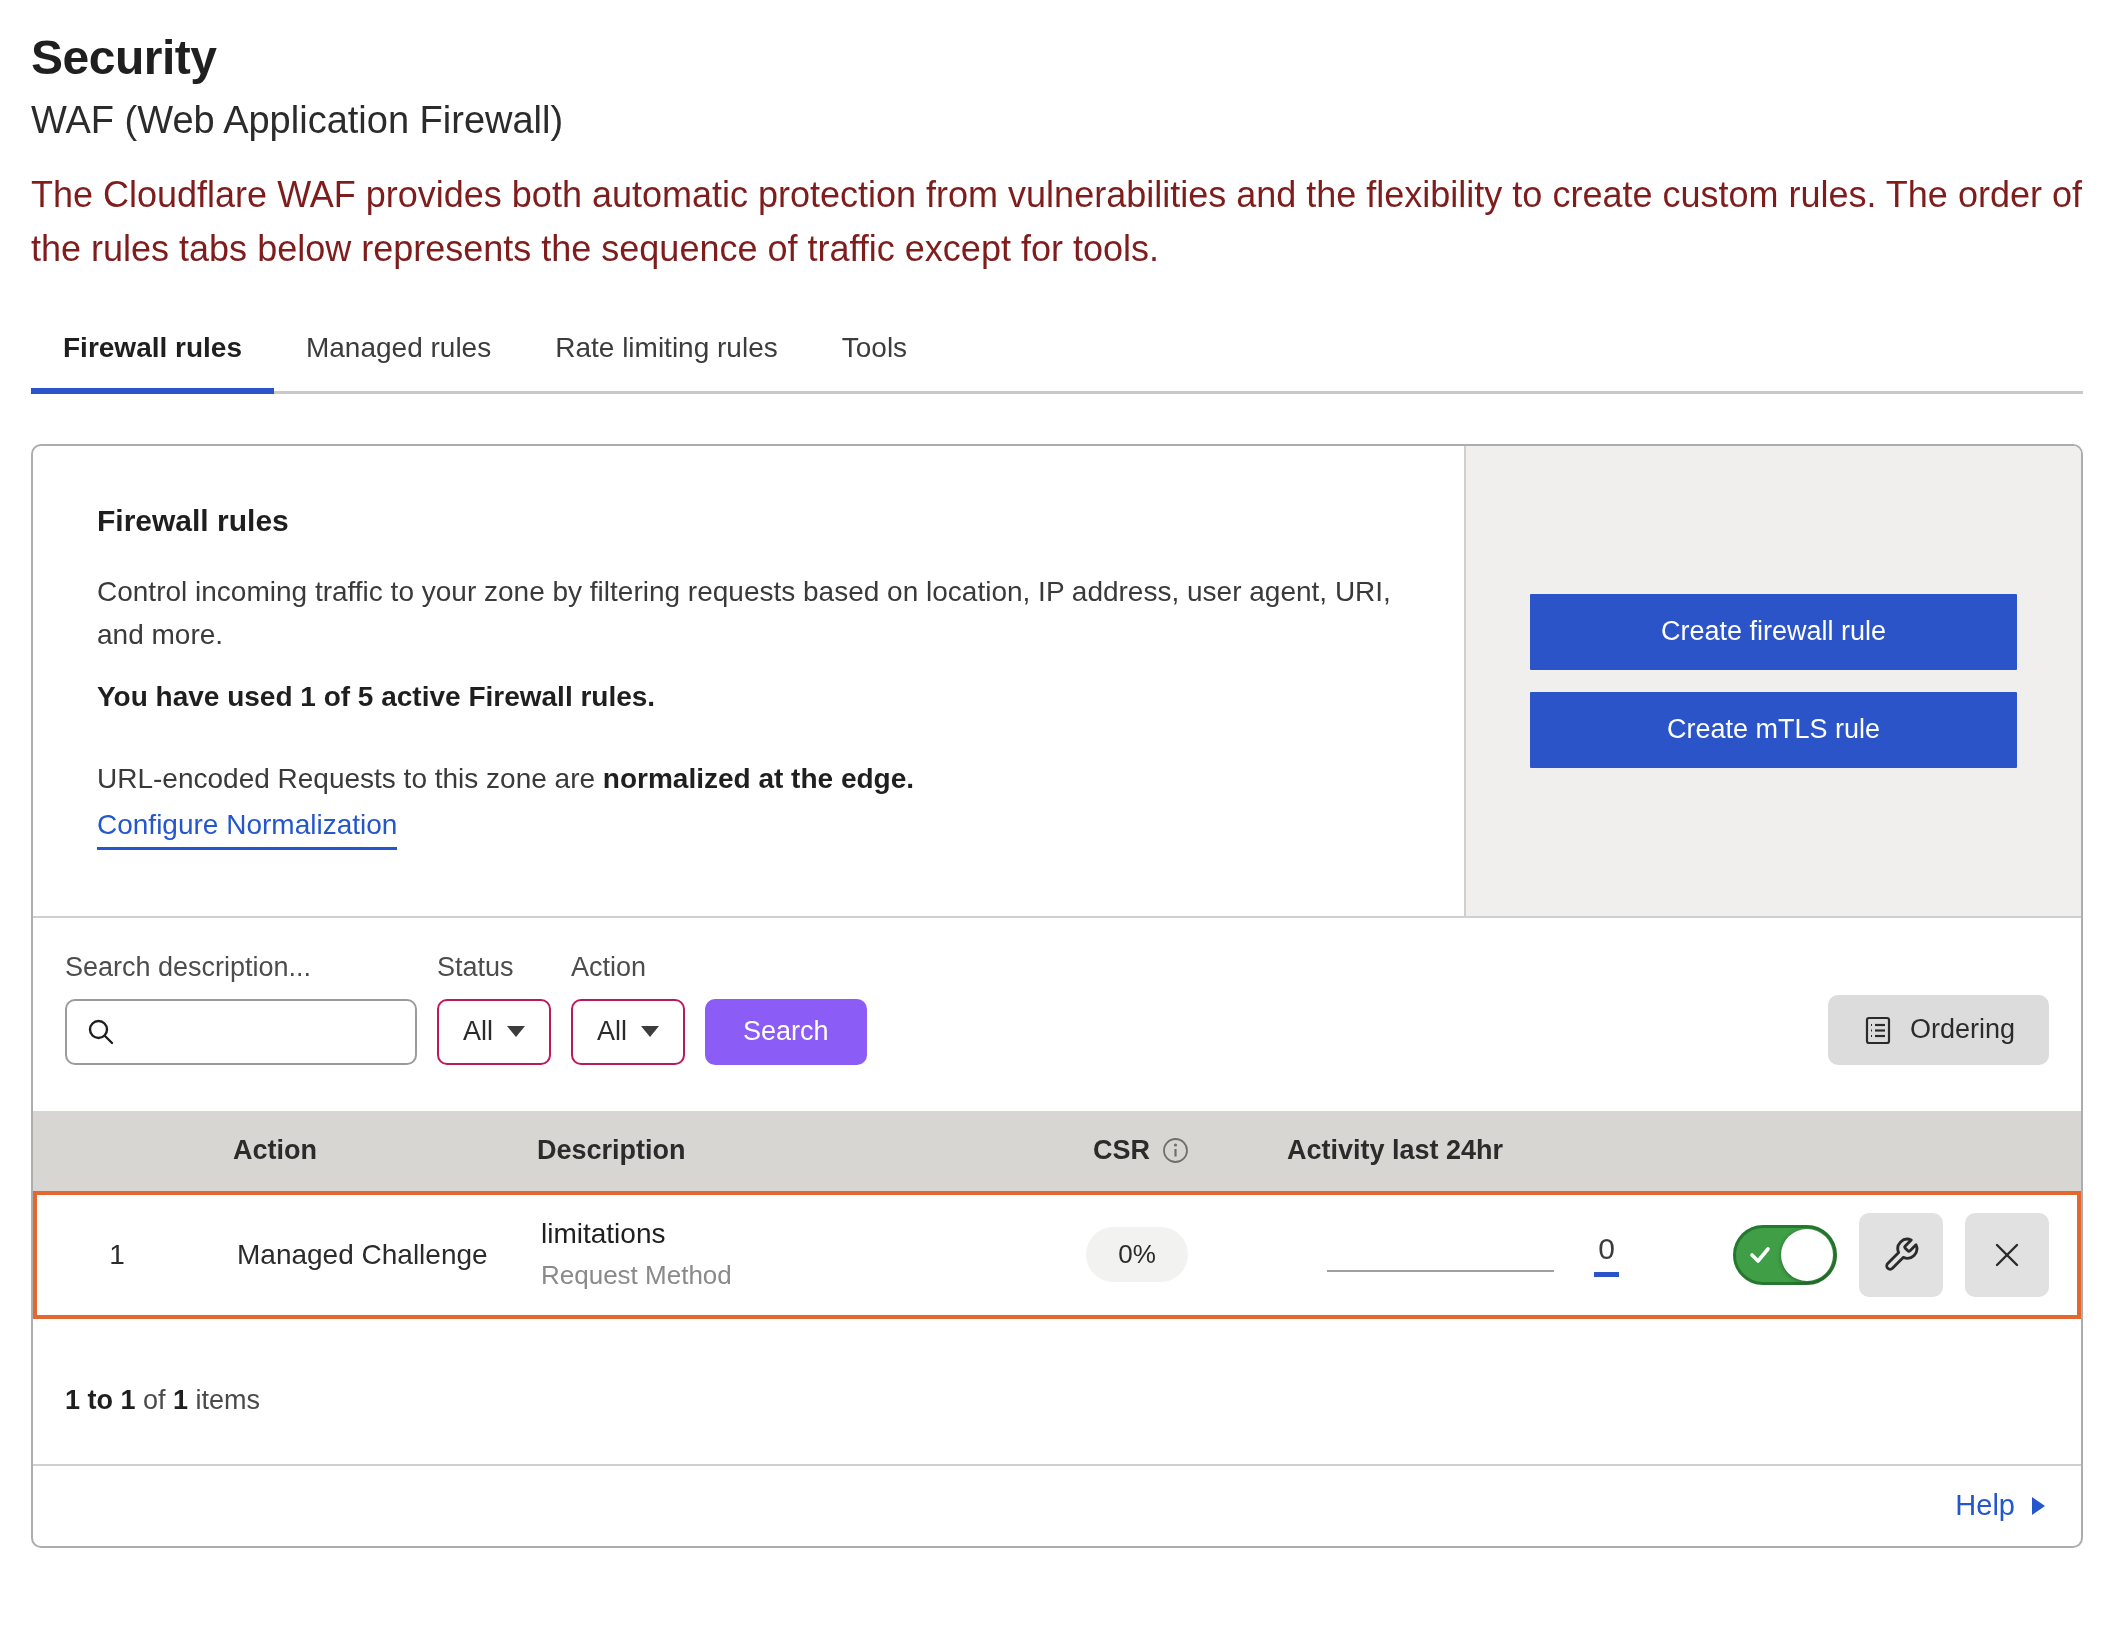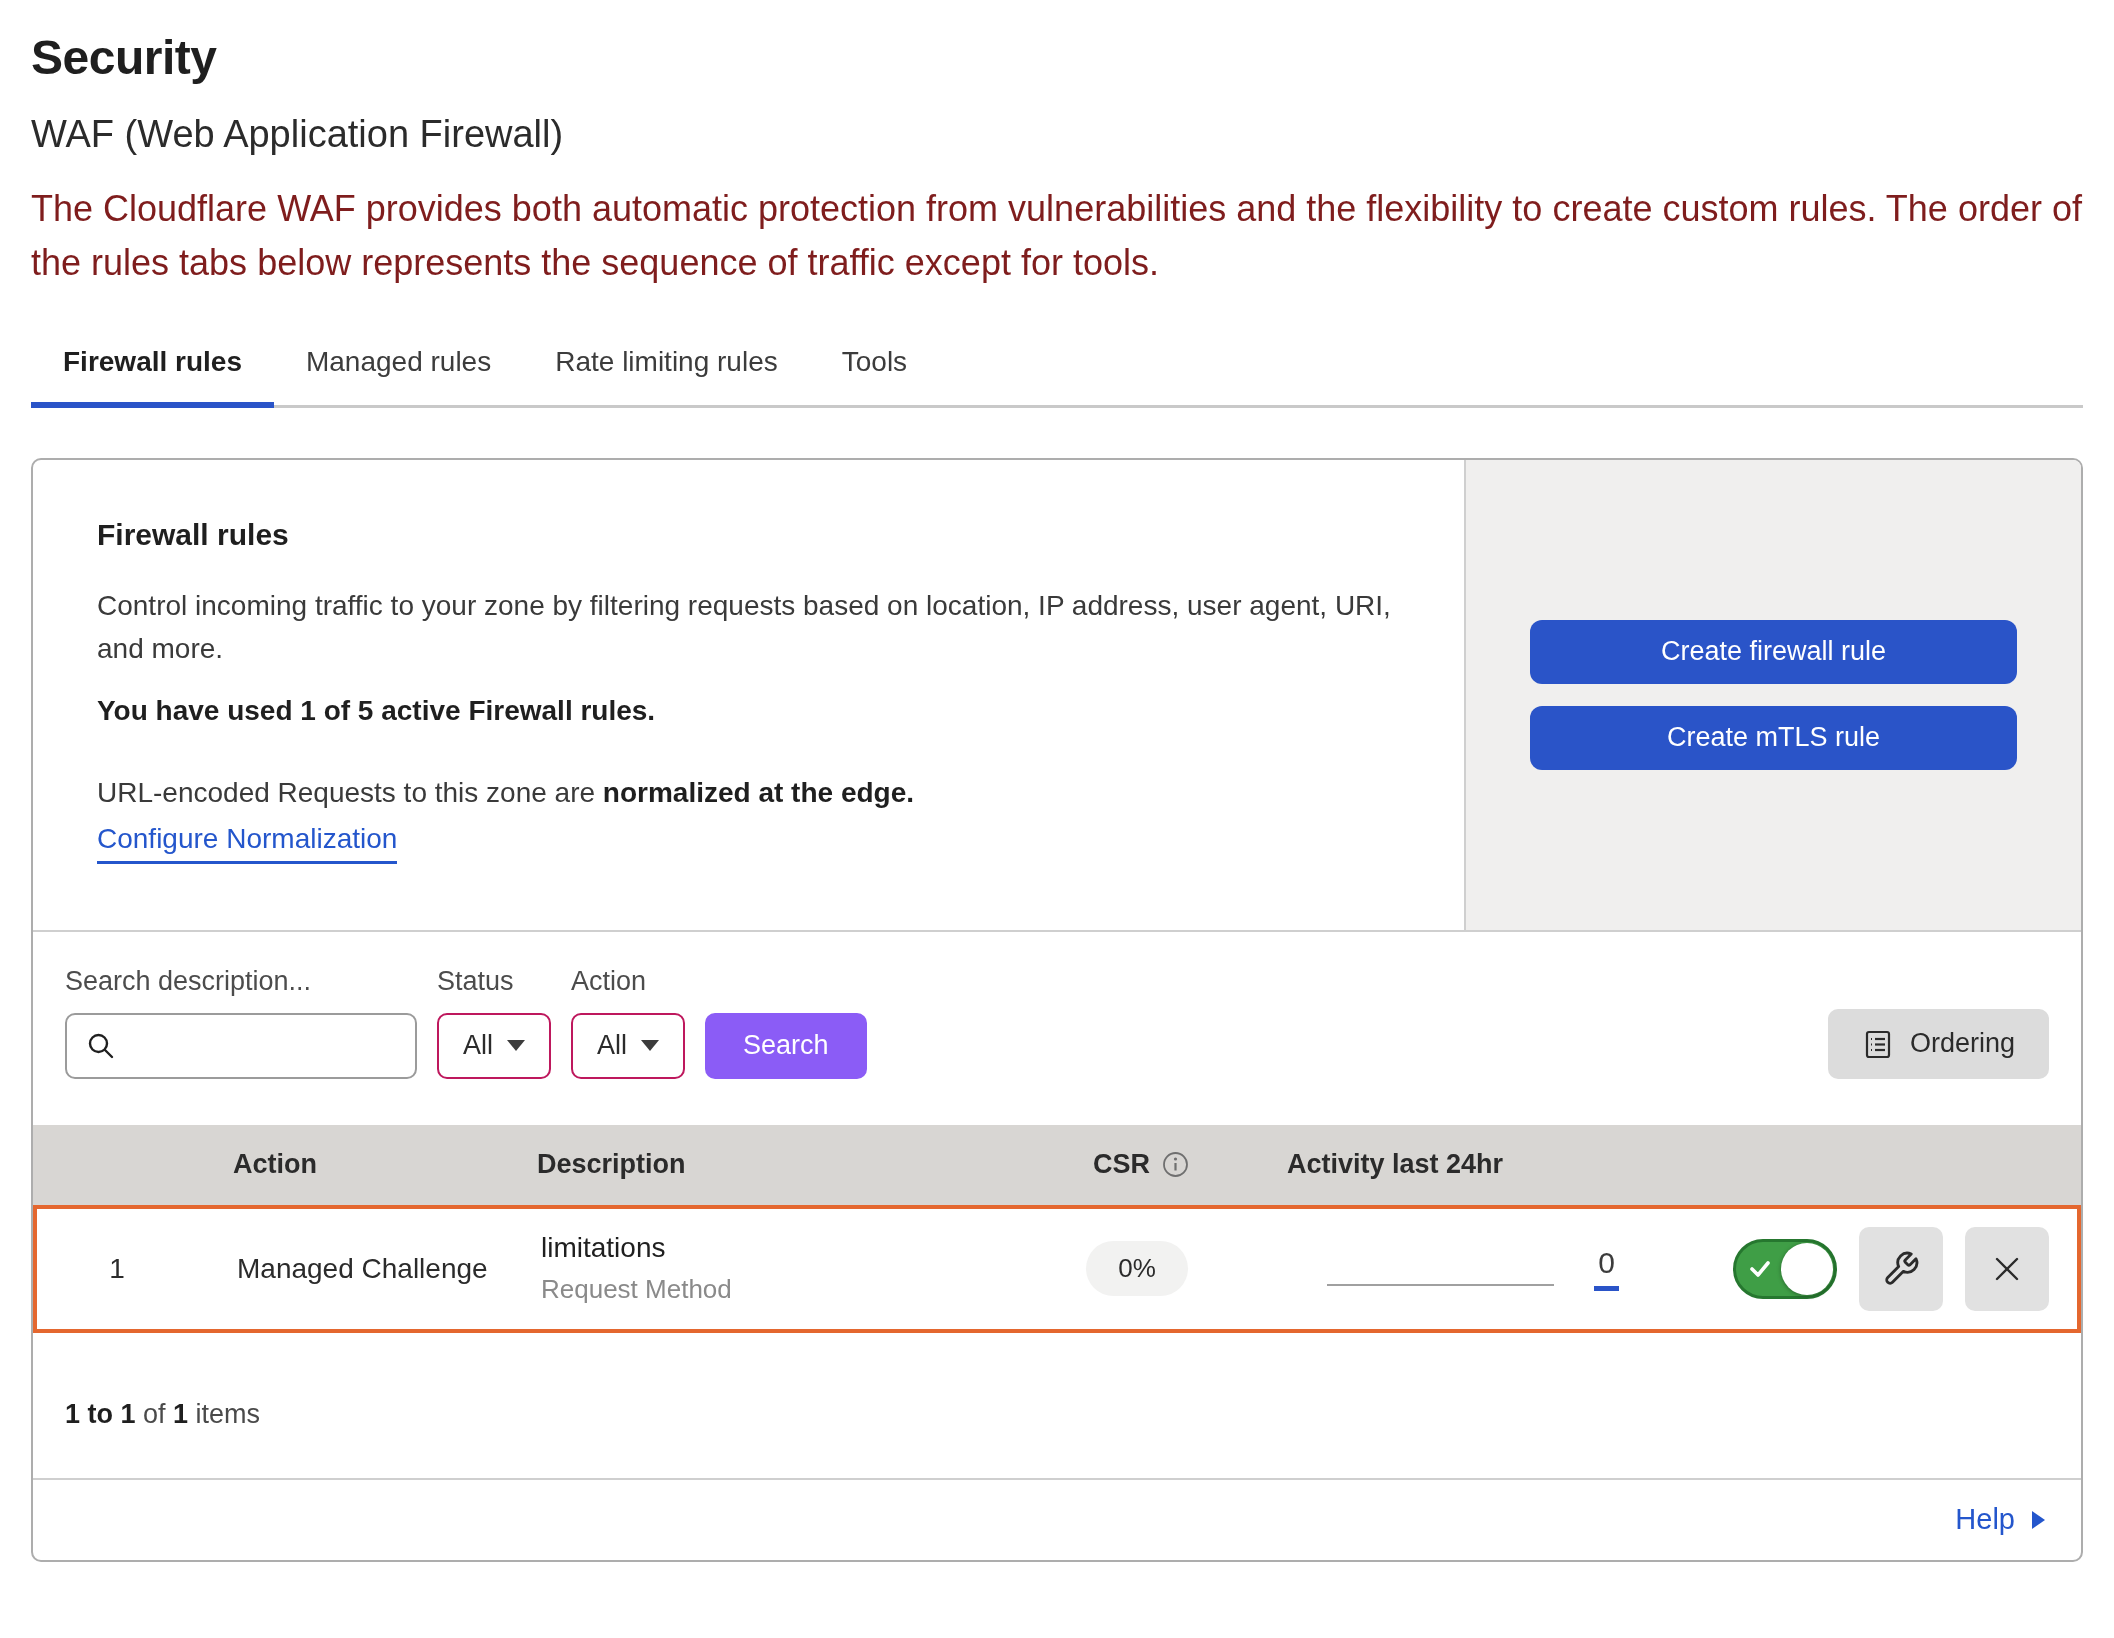--- a/index.html
+++ b/index.html
@@ -7,21 +7,21 @@
   body {
     width:2114px; height:1638px;
     font-family:"Liberation Sans", sans-serif;
     color:#2b2b2b;
     overflow:hidden;
   }
   .page { padding:30px 31px 0 31px; }
 
   
   .h1 { font-size:48px; font-weight:bold; color:#1f1f1f; letter-spacing:-0.5px; }
-  .h2 { font-size:38px; font-weight:400; color:#2b2b2b; margin-top:28px; }
+  .h2 { font-size:38px; font-weight:400; color:#2b2b2b; margin-top:14px; }
   .intro { font-size:36px; line-height:1.5; color:#7f1d1d; margin-top:26px; max-width:2052px; }
 
   
   .tabs { display:flex; margin-top:40px; border-bottom:3px solid #c9c9c9; }
   .tab {
     padding:16px 32px 24px 32px;
     font-size:28px; color:#3c3c3c;
     border-bottom:6px solid transparent;
     margin-bottom:-3px;
     cursor:pointer;
@@ -50,23 +50,23 @@
     font-size:28px; color:#2456cc; text-decoration:none;
     border-bottom:3px solid #2456cc; padding-bottom:6px;
     cursor:pointer;
   }
   .card-top-right {
     background:#f0efee; border-left:2px solid #cfcfcf;
     display:flex; flex-direction:column; justify-content:center; align-items:center; gap:22px;
     padding:0 64px;
   }
   .btn-primary {
-    width:100%; height:64px;
+    width:100%; height:76px;
     background:#2a54c8; color:#ffffff;
-    border:none; border-radius:12px;
+    border:none; border-radius:1px;
     font-family:"Liberation Sans",sans-serif; font-size:27px;
     cursor:pointer;
   }
 
   
   .filters { display:flex; align-items:flex-end; padding:34px 32px 46px 32px; }
   .fgroup { display:flex; flex-direction:column; gap:16px; margin-right:20px; }
   .flabel { font-size:27px; color:#4c4c4c; }
   .search-box {
     width:352px; height:66px;

